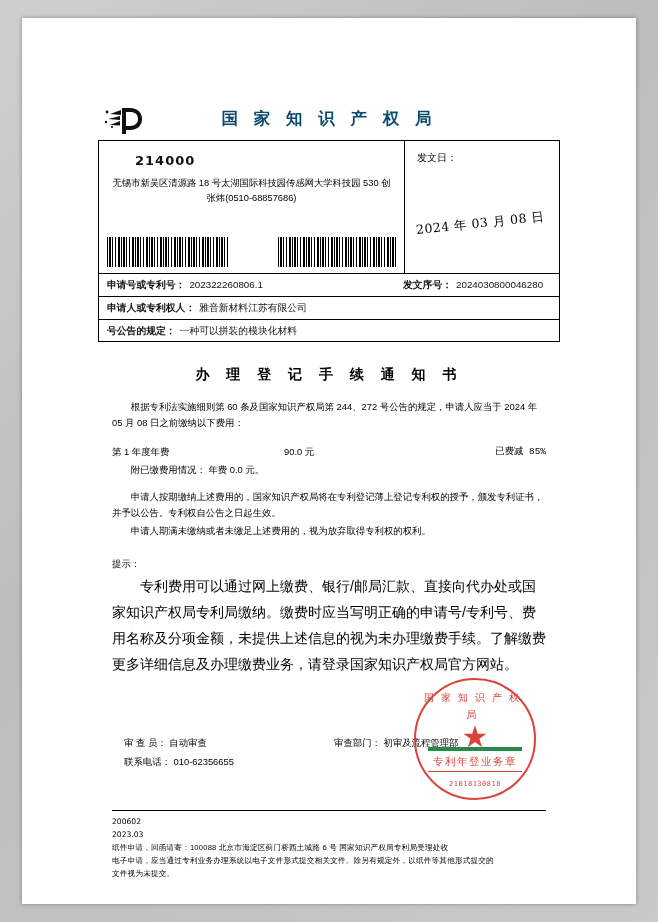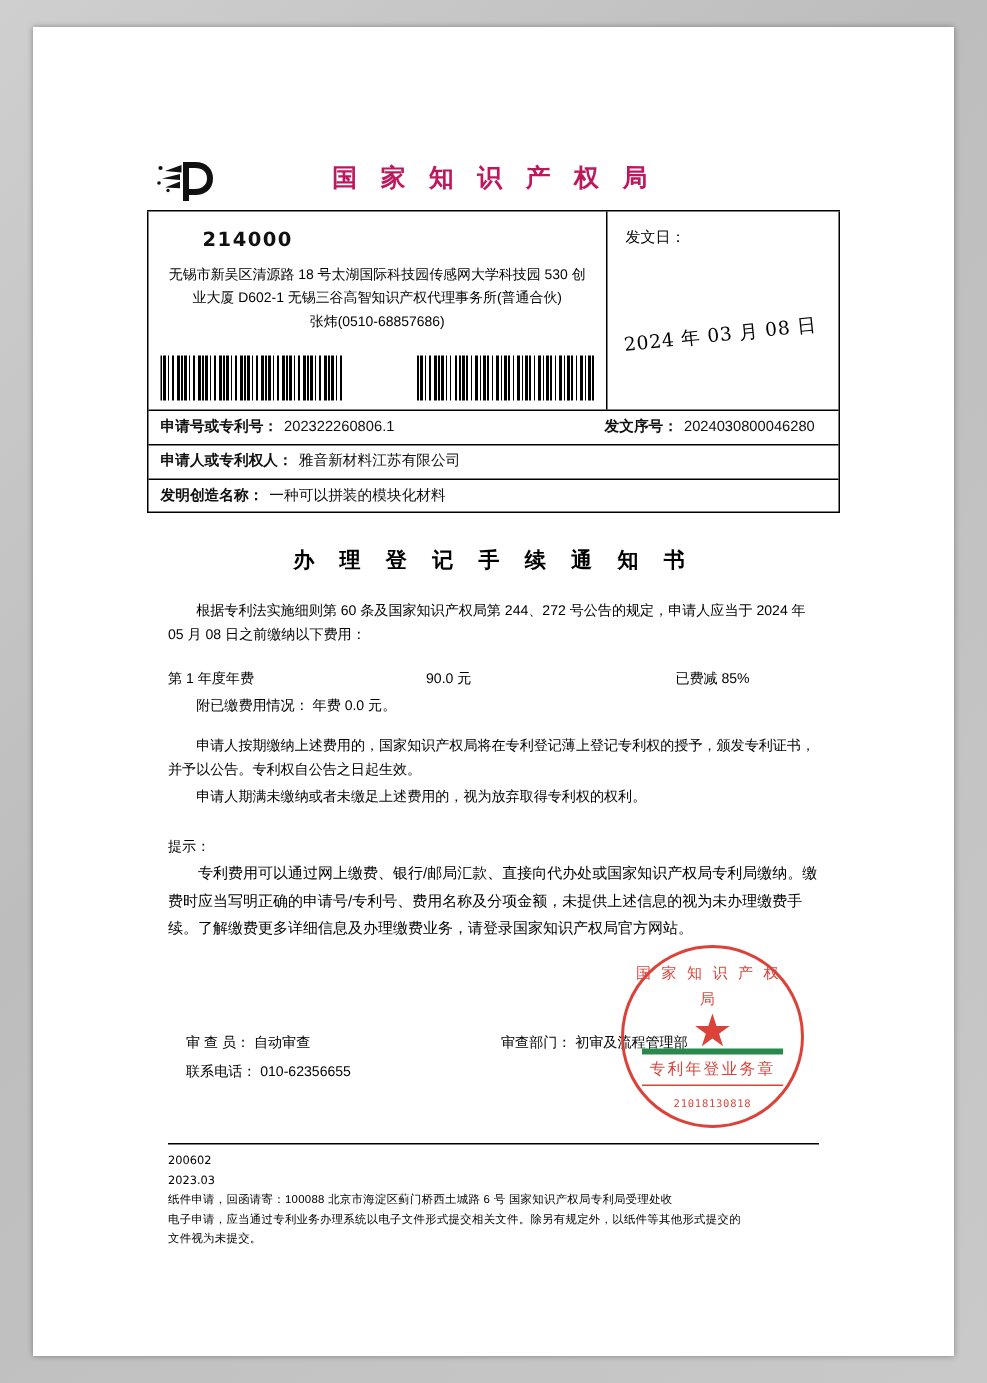--- a/index.html
+++ b/index.html
@@ -59,21 +59,21 @@
   }
   .hdr-title {
     position: absolute;
     left: 0; right: 0;
     top: 2px;
     text-align: center;
     font-family: "DejaVu Serif", serif;
     font-size: 16.5px;
     font-weight: bold;
     letter-spacing: 5px;
-    color: #be185d;
+    color: #0c4a6e;
   }
   
   .frame {
     border-left: 1.4px solid #000;
     border-right: 1.4px solid #000;
     border-bottom: 1.4px solid #000;
     border-top: none;
     position: relative;
   }
   .top-row {
@@ -174,25 +174,25 @@
     margin: 6px 0 12px 0;
   }
   .p { text-indent: 2em; margin: 0 0 2px 0; }
   .fee-row {
     display: flex;
     margin-top: 12px;
     margin-bottom: 2px;
   }
   .fee-name { width: 172px; }
   .fee-amt { width: 120px; text-align: left; }
-  .fee-note { flex: 1; text-align: center; }
+  .fee-note { flex: 1; text-align: right; font-family: Liberation Mono, monospace; }
   .fee-sub { margin: 0 0 10px 0; text-indent: 2em; }
   .tips-title { margin-top: 16px; margin-bottom: 2px; }
   .tips {
-    font-size: 10px;
+    font-size: 14px;
     line-height: 1.85;
     text-indent: 2em;
     color: #000;
   }
   .sign-area {
     position: relative;
     margin-top: 56px;
     height: 58px;
     font-size: 9.4px;
   }
@@ -291,21 +291,20 @@
           </div>
           <div class="hdr-title">国 家 知 识 产 权 局</div>
         </div>
 
         <div class="frame">
 
           <div class="top-row">
             <div class="addr-col">
               <div class="zip">214000</div>
               <div class="addr-lines">无锡市新吴区清源路 18 号太湖国际科技园传感网大学科技园 530 创</div>
-              <div class="addr-lines">业大厦 D602-1  无锡三谷高智知识产权代理事务所(普通合伙)</div>
               <div class="addr-lines">张炜(0510-68857686)</div>
               <div class="barcode-wrap">
                 <div class="barcode b1"></div>
                 <div class="barcode b2"></div>
               </div>
             </div>
             <div class="date-col">
               <div class="date-label">发文日：</div>
               <div class="date-value">2024 年 03 月 08 日</div>
             </div>
@@ -321,21 +320,21 @@
               <span>2024030800046280</span>
             </div>
           </div>
 
           <div class="meta-row single">
             <span class="k">申请人或专利权人：</span>
             <span>雅音新材料江苏有限公司</span>
           </div>
 
           <div class="meta-row single" style="border-bottom:none;">
-            <span class="k">发明创造名称：</span>
+            <span class="k">号公告的规定：</span>
             <span>一种可以拼装的模块化材料</span>
           </div>
         </div>
 
         <div class="body">
           <div class="doc-title">办 理 登 记 手 续 通 知 书</div>
 
           <p class="p">根据专利法实施细则第 60 条及国家知识产权局第 244、272 号公告的规定，申请人应当于 2024 年 05 月 08 日之前缴纳以下费用：</p>
 
           <div class="fee-row">

